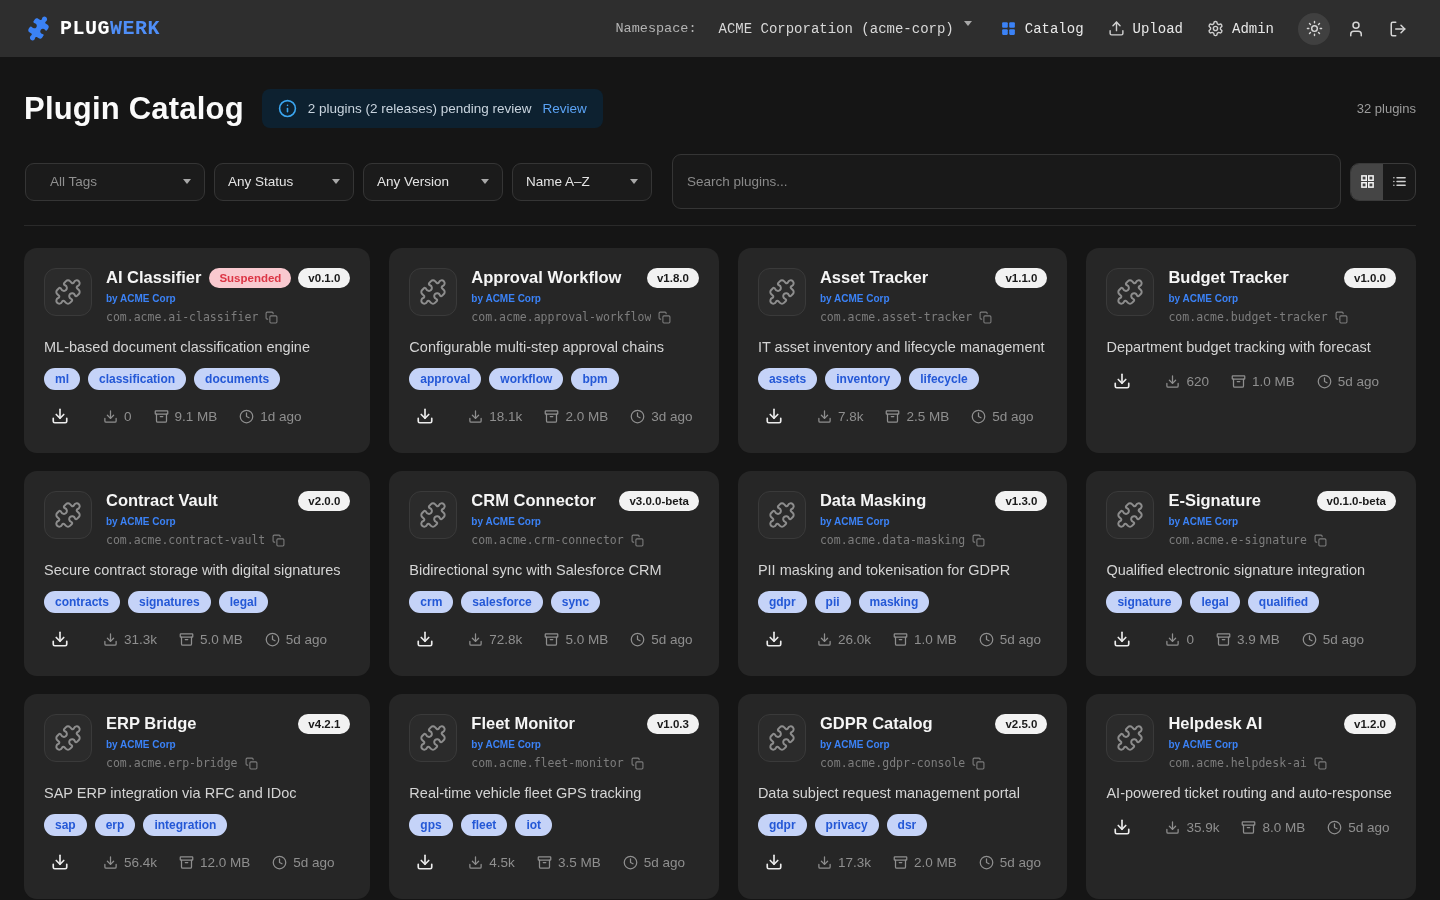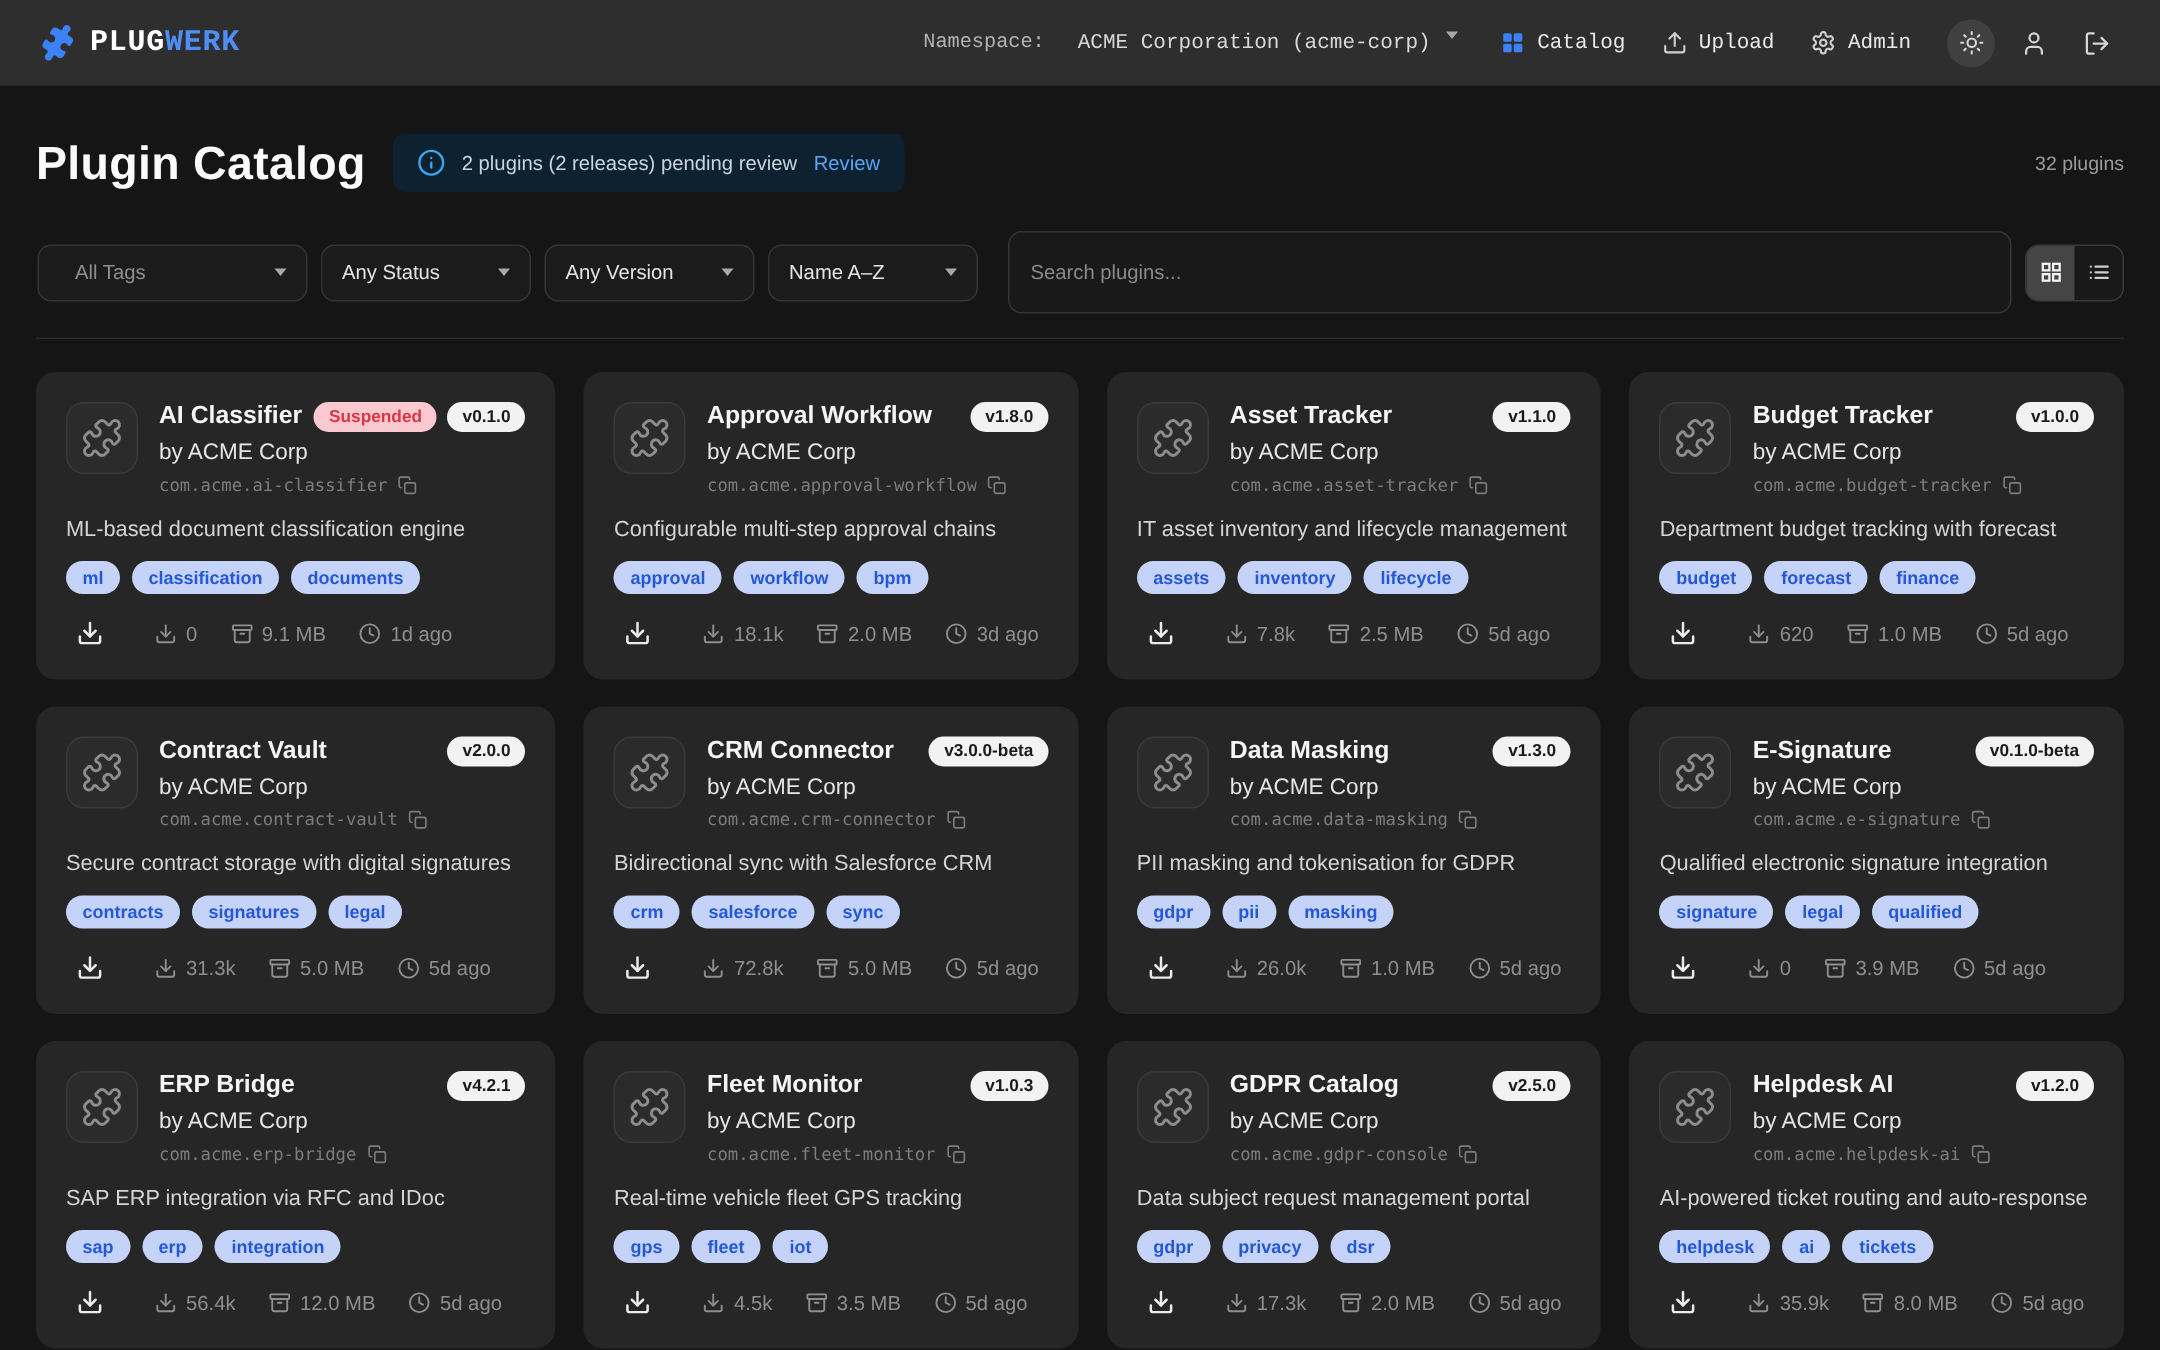--- a/index.html
+++ b/index.html
@@ -54,21 +54,21 @@
   .card { background:#262626; border-radius:13px; padding:20px; height:205px; cursor:pointer; }
   .card-head { display:flex; align-items:flex-start; }
   .plugin-icon-box { width:48px; height:48px; border-radius:12px; background:#2b2b2b; border:1px solid #3a3a3a; display:flex; align-items:center; justify-content:center; color:#8d8d8d; flex:none; }
   .card-head-right { flex:1; margin-left:14px; min-width:0; }
   .title-row { display:flex; align-items:flex-start; }
   .plugin-name { font-size:16.5px; font-weight:700; color:#f5f5f5; white-space:nowrap; }
   .badges { margin-left:auto; display:flex; gap:7px; align-items:center; padding-left:8px; }
   .badge { font-size:11.5px; font-weight:700; padding:4px 10px; border-radius:999px; white-space:nowrap; }
   .badge-status { background:#f9c9cf; color:#dc3545; }
   .badge-version { background:#f2f2f2; color:#1a1a1a; }
-  .owner-line { font-size:15px; color:#e5e5e5; margin-top:5px; }
+  .owner-line { font-size:10px; color:#3b82f6; margin-top:5px;font-weight:bold; }
   .id-line { display:flex; align-items:center; gap:7px; margin-top:6px; }
   .plugin-id { font-family:"DejaVu Sans Mono",monospace; font-size:11.5px; color:#7d7d7d; white-space:nowrap; overflow:hidden; text-overflow:ellipsis; }
   .copy-btn { color:#7d7d7d; cursor:pointer; flex:none; background:none; border:none; padding:0; }
   .desc { font-size:14.5px; color:#d4d4d4; margin-top:15px; white-space:nowrap; overflow:hidden; }
   .tags { display:flex; gap:8px; margin-top:13px; }
   .tag { background:#c5d3f8; color:#2458d6; font-size:12px; font-weight:700; padding:4px 11px; border-radius:11px; cursor:pointer; }
   .stats { display:flex; align-items:center; margin-top:17px; color:#8f8f8f; }
   .dl-btn { color:#ececec; cursor:pointer; background:none; border:none; padding:0; margin-left:7px; }
   .stat { display:flex; align-items:center; gap:6px; font-size:13.5px; }
   .stat-downloads { margin-left:34px; }
@@ -474,26 +474,20 @@
         <div class="owner-line">by ACME Corp</div>
         <div class="id-line">
           <span class="plugin-id">com.acme.budget-tracker</span>
           <button class="copy-btn"><span><svg width="13" height="13" viewBox="0 0 24 24" fill="none" stroke="currentColor" stroke-width="2" stroke-linecap="round" stroke-linejoin="round">
                     <use href="#i-copy"></use>
                   </svg></span></button>
         </div>
       </div>
     </div>
     <div class="desc">Department budget tracking with forecast</div>
-    <div class="tags">
-
-    <span class="tag">budget</span>
-          <span class="tag">forecast</span>
-          <span class="tag">finance</span>
-        </div>
     <div class="stats">
       <button class="dl-btn"><span><svg width="18" height="18" viewBox="0 0 24 24" fill="none" stroke="currentColor" stroke-width="2.2" stroke-linecap="round" stroke-linejoin="round">
                 <use href="#i-download"></use>
               </svg></span></button>
       <span class="stat stat-downloads">
         <span>
               <svg width="15" height="15" viewBox="0 0 24 24" fill="none" stroke="currentColor" stroke-width="2" stroke-linecap="round" stroke-linejoin="round">
                 <use href="#i-download"></use>
               </svg>
             </span>
@@ -970,26 +964,20 @@
         <div class="owner-line">by ACME Corp</div>
         <div class="id-line">
           <span class="plugin-id">com.acme.helpdesk-ai</span>
           <button class="copy-btn"><span><svg width="13" height="13" viewBox="0 0 24 24" fill="none" stroke="currentColor" stroke-width="2" stroke-linecap="round" stroke-linejoin="round">
                     <use href="#i-copy"></use>
                   </svg></span></button>
         </div>
       </div>
     </div>
     <div class="desc">AI-powered ticket routing and auto-response</div>
-    <div class="tags">
-
-    <span class="tag">helpdesk</span>
-          <span class="tag">ai</span>
-          <span class="tag">tickets</span>
-        </div>
     <div class="stats">
       <button class="dl-btn"><span><svg width="18" height="18" viewBox="0 0 24 24" fill="none" stroke="currentColor" stroke-width="2.2" stroke-linecap="round" stroke-linejoin="round">
                 <use href="#i-download"></use>
               </svg></span></button>
       <span class="stat stat-downloads">
         <span>
               <svg width="15" height="15" viewBox="0 0 24 24" fill="none" stroke="currentColor" stroke-width="2" stroke-linecap="round" stroke-linejoin="round">
                 <use href="#i-download"></use>
               </svg>
             </span>

